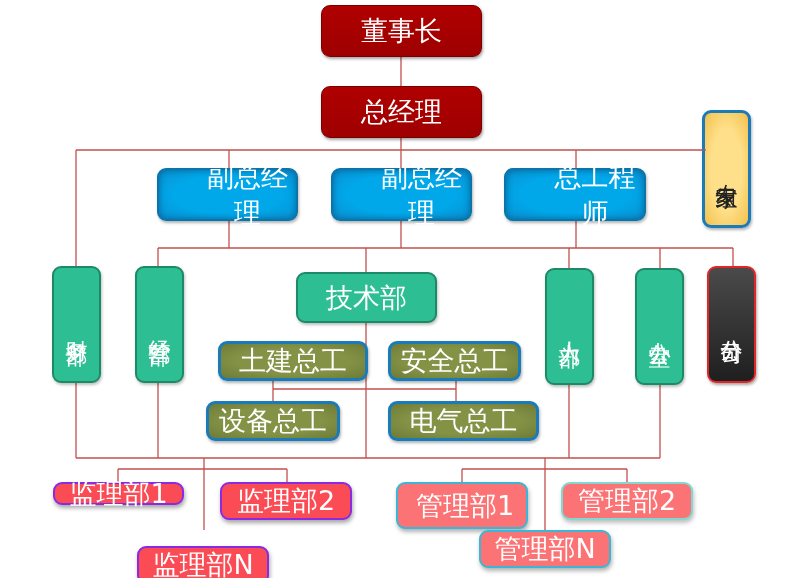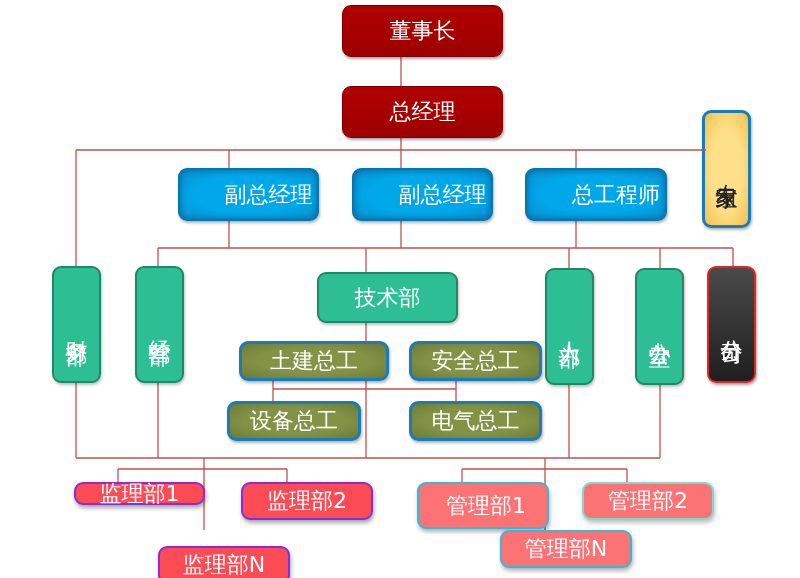--- a/index.html
+++ b/index.html
@@ -3,21 +3,21 @@
 <meta charset="utf-8">
 <style>
   html, body { margin: 0; padding: 0; background: #ffffff; }
   body { width: 800px; height: 578px; position: relative; overflow: hidden;
          font-family: "DejaVu Sans", "Liberation Sans", sans-serif; }
   #chart { position: absolute; left: 0; top: 0; width: 800px; height: 578px; }
   .node { position: absolute; box-sizing: border-box; display: flex;
           align-items: center; justify-content: center; color: #ffffff;
           text-align: center; border-radius: 9px; }
   .node span { display: block; }
-  .h { font-size: 22px; letter-spacing: 0px; margin-left: 21px; }
+  .h { font-size: 27px; letter-spacing: 0px; }
   .v { font-size: 22px; line-height: 30px; writing-mode: vertical-rl;
        text-orientation: upright; letter-spacing: 2px; }
   .dark-red { background: linear-gradient(#b00000, #9e0000); border: 1px solid #7a0000;
               box-shadow: 1px 2px 3px rgba(0,0,0,0.35); }
   .blue { background: radial-gradient(ellipse at center, #00a8ea 55%, #0a8fcf 100%);
           border: 2px solid #0b74a8; box-shadow: inset 0 0 6px rgba(0,60,110,0.55), 1px 2px 3px rgba(0,0,0,0.3); padding-left: 40px; }
   .gold { background: radial-gradient(ellipse at center, #ffe08a 50%, #f2c04c 100%);
           border: 3px solid #1b7ab8; color: #222; box-shadow: 1px 2px 3px rgba(0,0,0,0.3); }
   .green { background: #2dbf93; border: 2px solid #1d8a67; box-shadow: 1px 2px 3px rgba(0,0,0,0.25); }
   .olive { background: radial-gradient(ellipse at center, #849246 55%, #6d7a36 100%);
@@ -121,21 +121,21 @@
 
 <div class="node olive h" style="left:218px;top:341px;width:150px;height:40px;">
     <span>土建总工</span>
   </div>
 <div class="node olive h" style="left:388px;top:341px;width:133px;height:40px;">
     <span>安全总工</span>
   </div>
 <div class="node olive h" style="left:206px;top:401px;width:134px;height:40px;">
     <span>设备总工</span>
   </div>
-<div class="node olive h" style="left:388px;top:401px;width:133px;height:40px;">
+<div class="node olive h" style="left:388px;top:401px;width:151px;height:40px;">
     <span>电气总工</span>
   </div>
 
 <div class="node red h" style="left:53px;top:482px;width:131px;height:23px;">
     <span>监理部1</span>
   </div>
 <div class="node red h" style="left:220px;top:482px;width:132px;height:38px;">
     <span>监理部2</span>
   </div>
 <div class="node red h" style="left:137px;top:546px;width:132px;height:38px;">

